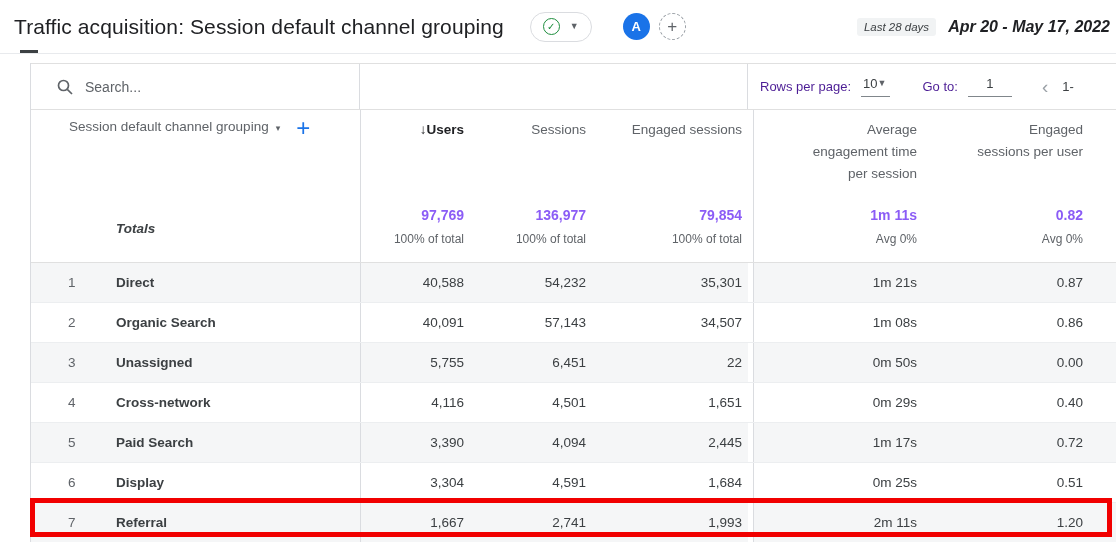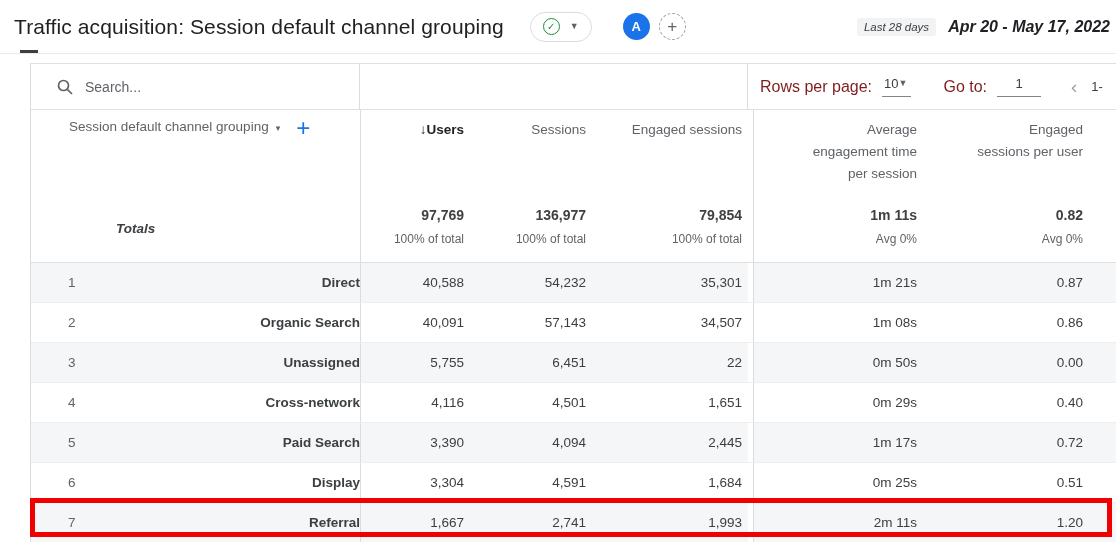--- a/index.html
+++ b/index.html
@@ -30,21 +30,21 @@
     border-left:1px solid #dadce0; background:#fff; }
   .grid-row { display:grid; grid-template-columns:55px 274px 116px 122px 150px 6px 175px 1fr; }
 
   
   .toolbar { display:flex; height:47px; border-top:1px solid #e0e0e0; border-bottom:1px solid #e0e0e0; }
   .search-section { width:329px; border-right:1px solid #dadce0; display:flex; align-items:center;
     padding-left:26px; gap:12px; cursor:text; }
   .search-placeholder { font-size:14px; color:#5f6368; }
   .mid-section { width:388px; border-right:1px solid #dadce0; }
   .controls-section { flex:1; display:flex; align-items:center; padding-left:12px; white-space:nowrap; overflow:hidden; }
-  .ctl-label { font-size:16px; color:#7f1d1d; }
+  .ctl-label { font-size:13px; color:#4c1d95; }
   .select-box { display:inline-flex; align-items:center; margin-left:10px; padding:0 4px 5px 2px;
     border-bottom:1px solid #80868b; cursor:pointer; }
   .select-box .val { font-size:13px; color:#3c4043; }
   .goto-label { margin-left:32px; }
   .goto-input { width:44px; margin-left:10px; border:none; border-bottom:1px solid #80868b;
     text-align:center; font-size:13px; color:#3c4043; padding-bottom:5px; background:transparent;
     font-family:"Liberation Sans","DejaVu Sans",sans-serif; }
   .chevron-left { margin-left:30px; color:#9aa0a6; font-size:19px; line-height:1; cursor:pointer; }
   .page-range { margin-left:14px; font-size:13px; color:#3c4043; }
 
@@ -62,30 +62,30 @@
   .metric-header.espu { padding-right:33px; padding-left:46px; }
   .sort-arrow { font-weight:400; }
   .b-left { border-left:1px solid #dadce0; }
   .cell-gap { background:#fff; border-right:1px solid #dadce0; }
 
   
   .totals-row { height:69px; border-bottom:1px solid #e0e0e0; }
   .totals-label { grid-column:2; font-size:13.5px; font-weight:600; color:#3c4043;
     display:flex; align-items:center; padding-left:30px;font-style:italic; }
   .total-cell { padding-top:13px; text-align:right; }
-  .total-cell .tv { font-size:14px; font-weight:700; color:#404040; }
+  .total-cell .tv { font-size:14px; font-weight:700; color:#8b5cf6; }
   .total-cell .ts { font-size:12px; color:#5f6368; margin-top:9px; }
   .pr12 { padding-right:12px; } .pr6 { padding-right:6px; } .pr33 { padding-right:33px; }
 
   
   .data-row { height:40px; border-bottom:1px solid #eceef0; font-size:13.5px; }
   .data-row.zebra .cell { background:#f5f6f7; }
   .data-row .cell { line-height:39px; height:39px; }
   .cell.num { padding-left:37px; color:#5f6368; }
-  .cell.name { padding-left:30px; font-weight:600; color:#3c4043;text-align:right; }
+  .cell.name { padding-left:30px; font-weight:600; color:#3c4043; }
   .cell.val { text-align:right; color:#3c4043; }
 
   
   .highlight-box { position:absolute; left:30px; top:498px; width:1082px; height:39px;
     border:5px solid #f10000; z-index:6; pointer-events:none; }
 
   svg { display:block; }
 </style>
 </head>
 <body>

